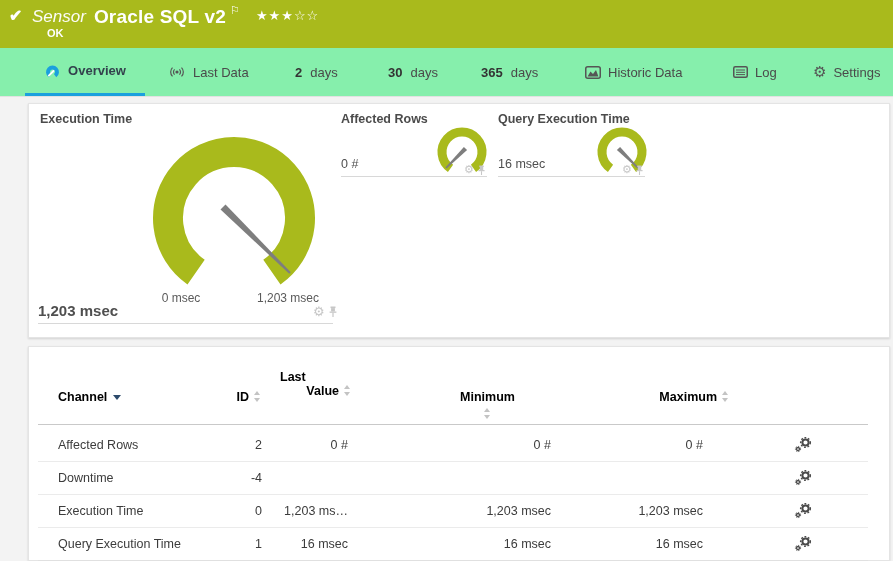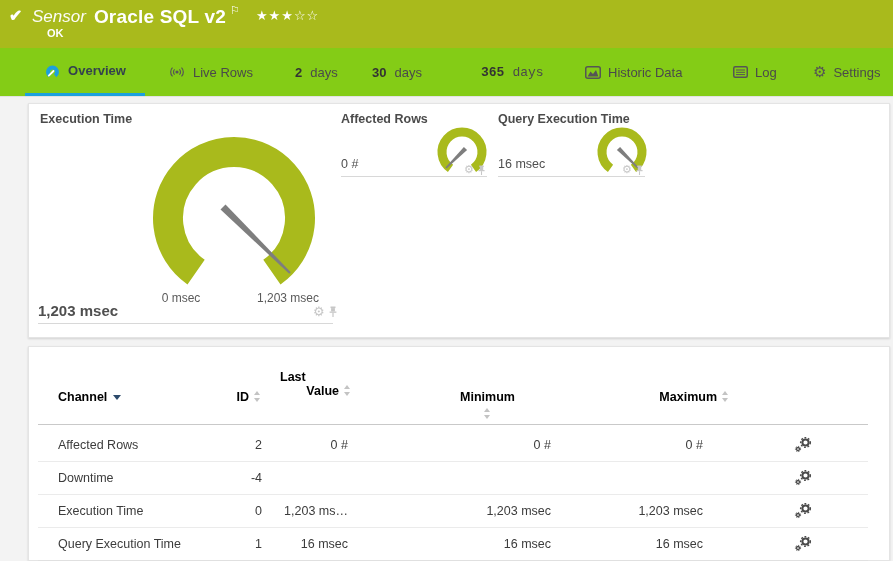--- a/index.html
+++ b/index.html
@@ -22,31 +22,31 @@
   .tb-row { position:absolute; left:32px; top:6px; display:flex; align-items:center; }
   .tb-kind { font-style:italic; font-size:17px; color:rgba(255,255,255,.96); margin-right:8px; }
   .tb-title { font-size:19px; font-weight:bold; letter-spacing:.2px; }
   .tb-flag { font-size:11px; margin-left:4px; position:relative; top:-7px; }
   .tb-stars { margin-left:16px; font-size:13px; letter-spacing:1px; position:relative; top:-2px; }
   .tb-status { position:absolute; left:47px; top:27px; font-size:11px; font-weight:bold; }
 
   
   .tabbar {
     position:absolute; left:0; top:48px; width:893px; height:49px;
-    background:#84cc16; border-bottom:1px solid #e2e2e2;
+    background:#86efac; border-bottom:1px solid #e2e2e2;
   }
   .tab { position:absolute; top:0; height:48px; display:flex; align-items:center; gap:7px;
          font-size:13px; color:#4a4a4a; cursor:pointer; }
   .tab .num { font-weight:bold; color:#333; margin-right:1px; }
   .tab.active { color:#33424d; font-weight:bold; border-bottom:3px solid #1ba0dd; justify-content:center; }
   .t-overview { left:25px; width:120px; }
   .t-live { left:168px; }
   .t-2d { left:295px; }
-  .t-30d { left:372px; }
-  .t-365d { left:481px;font-family:Liberation Mono, monospace; }
+  .t-30d { left:388px; }
+  .t-365d { left:481px; }
   .t-hist { left:585px; }
   .t-log { left:733px; }
   .t-set { left:813px; }
   .gear-glyph { font-size:15px; color:#555; }
 
   
   .panel {
     position:absolute; left:28px; width:862px; background:#fff;
     border:1px solid #e4e4e4; box-shadow:0 1px 2px rgba(0,0,0,.14);
   }
@@ -117,21 +117,21 @@
     <div class="tab t-live">
       <span>
         <svg width="18" height="12" viewBox="0 0 18 12">
           <circle cx="9" cy="6" r="1.6" fill="#555"></circle>
           <path d="M6.6,3.4 A3.6,3.6 0 0 0 6.6,8.6" fill="none" stroke="#555" stroke-width="1.2"></path>
           <path d="M4.5,1.6 A6.2,6.2 0 0 0 4.5,10.4" fill="none" stroke="#555" stroke-width="1.2"></path>
           <path d="M11.4,3.4 A3.6,3.6 0 0 1 11.4,8.6" fill="none" stroke="#555" stroke-width="1.2"></path>
           <path d="M13.5,1.6 A6.2,6.2 0 0 1 13.5,10.4" fill="none" stroke="#555" stroke-width="1.2"></path>
         </svg>
       </span>
-      <span>Live Rows</span>
+      <span>Last Data</span>
     </div>
     <div class="tab t-2d">
       <span class="num">2</span>
       <span>days</span>
     </div>
     <div class="tab t-30d">
       <span class="num">30</span>
       <span>days</span>
     </div>
     <div class="tab t-365d">

